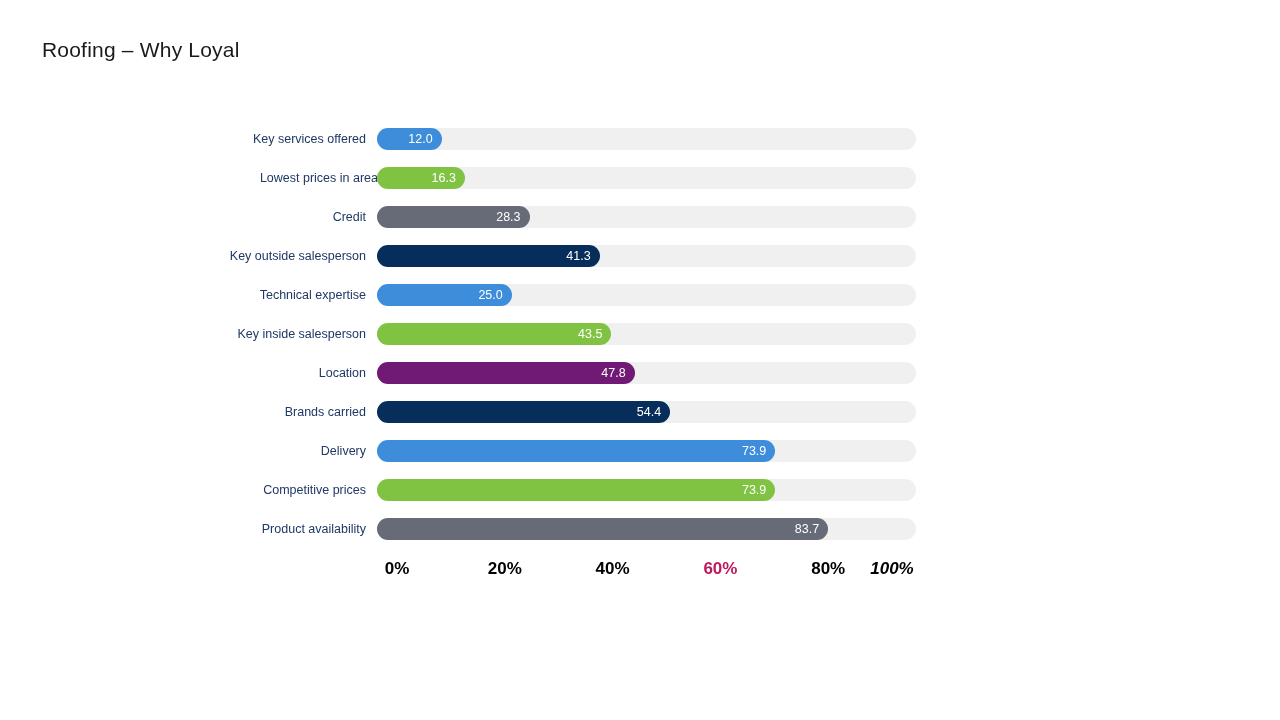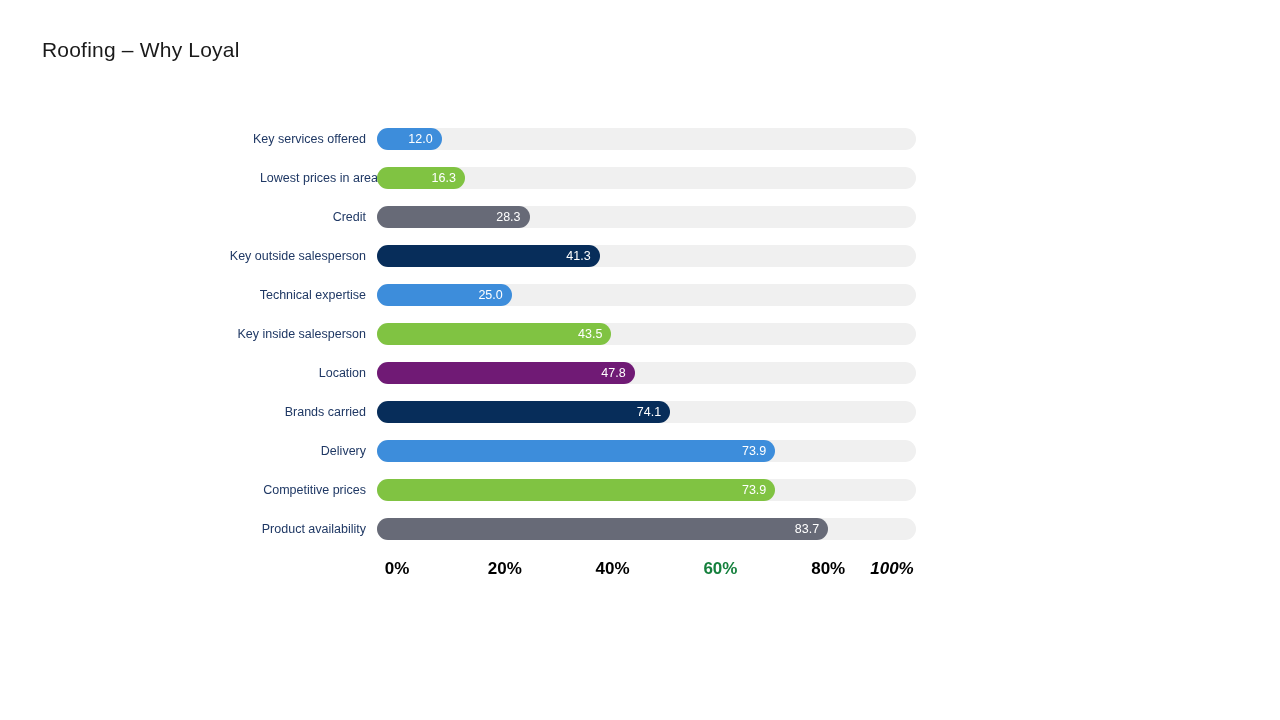--- a/index.html
+++ b/index.html
@@ -172,21 +172,21 @@
         <div class="track" style="width: 539px; background: rgb(240, 240, 240);">
           <div class="bar" style="width: 257.642px; background: #701a75;">
             <span class="bar-value" style="color: rgb(255, 255, 255);">47.8</span>
           </div>
         </div>
       </div>
       <div class="bar-row" style="top: 273px;">
         <div class="cat-label">Brands carried</div>
         <div class="track" style="width: 539px; background: rgb(240, 240, 240);">
           <div class="bar" style="width: 293.216px; background: rgb(7, 45, 90);">
-            <span class="bar-value" style="color: rgb(255, 255, 255);">74.1</span>
+            <span class="bar-value" style="color: rgb(255, 255, 255);">54.4</span>
           </div>
         </div>
       </div>
       <div class="bar-row" style="top: 312px;">
         <div class="cat-label">Delivery</div>
         <div class="track" style="width: 539px; background: rgb(240, 240, 240);">
           <div class="bar" style="width: 398.321px; background: rgb(61, 141, 219);">
             <span class="bar-value" style="color: rgb(255, 255, 255);">73.9</span>
           </div>
         </div>
@@ -206,18 +206,18 @@
             <span class="bar-value" style="color: rgb(255, 255, 255);">83.7</span>
           </div>
         </div>
       </div>
     </div>
 
   <div id="axis">
       <div class="tick-label" style="left: 397px; color: rgb(0, 0, 0);">0%</div>
       <div class="tick-label" style="left: 504.8px; color: rgb(0, 0, 0);">20%</div>
       <div class="tick-label" style="left: 612.6px; color: rgb(0, 0, 0);">40%</div>
-      <div class="tick-label" style="left: 720.4px; color: #15803d;">60%</div>
+      <div class="tick-label" style="left: 720.4px; color: #be185d;">60%</div>
       <div class="tick-label" style="left: 828.2px; color: rgb(0, 0, 0);">80%</div>
       <div class="tick-label" style="left: 892px; color: rgb(0, 0, 0); font-style: italic;">100%</div>
     </div>
 
 </div>
 
 </body></html>

